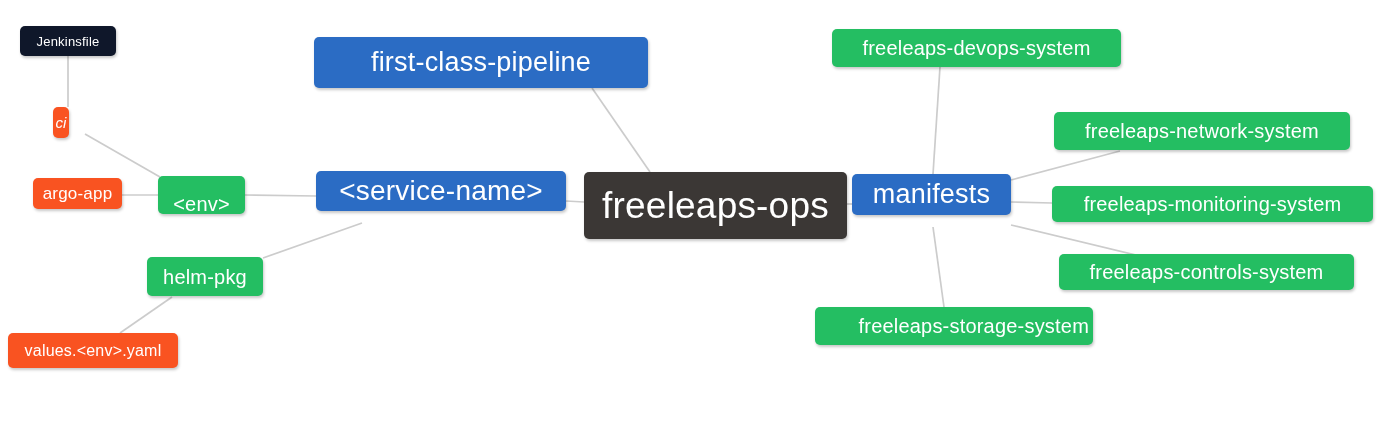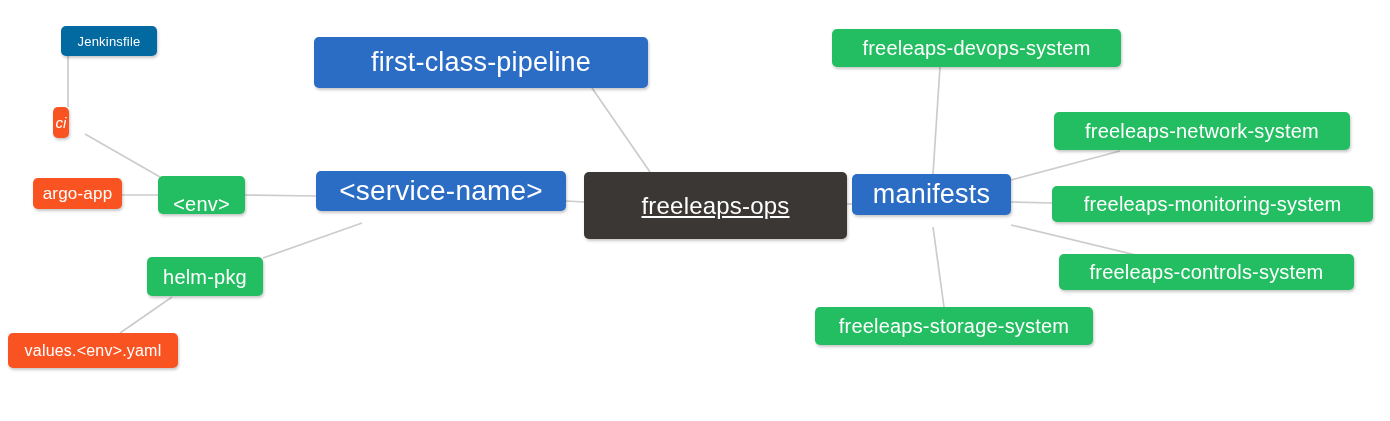--- a/index.html
+++ b/index.html
@@ -53,21 +53,21 @@
       <line x1="592" y1="88" x2="650" y2="172" stroke="#cccccc" stroke-width="1.7"></line>
       <line x1="566" y1="201" x2="584" y2="202" stroke="#cccccc" stroke-width="1.7"></line>
       <line x1="847" y1="204" x2="852" y2="204" stroke="#cccccc" stroke-width="1.7"></line>
       <line x1="933" y1="174" x2="940" y2="67" stroke="#cccccc" stroke-width="1.7"></line>
       <line x1="1011" y1="180" x2="1120" y2="151" stroke="#cccccc" stroke-width="1.7"></line>
       <line x1="1011" y1="202" x2="1052" y2="203" stroke="#cccccc" stroke-width="1.7"></line>
       <line x1="1011" y1="225" x2="1144" y2="257" stroke="#cccccc" stroke-width="1.7"></line>
       <line x1="933" y1="227" x2="944" y2="307" stroke="#cccccc" stroke-width="1.7"></line>
     </svg>
   <div id="node-layer">
-      <div class="node" style="left: 20px; top: 26px; width: 96px; height: 30px; background: #0369a1; font-size: 13px; margin-left: 41px;">
+      <div class="node" style="left: 20px; top: 26px; width: 96px; height: 30px; background: #0f172a; font-size: 13px;">
         <span>Jenkinsfile</span>
       </div>
       <div class="node" style="left: 53px; top: 107px; width: 16px; height: 31px; background: rgb(249, 83, 33); font-size: 15px; font-style: italic;">
         <span>ci</span>
       </div>
       <div class="node" style="left: 33px; top: 178px; width: 89px; height: 31px; background: rgb(249, 83, 33); font-size: 17px;">
         <span>argo-app</span>
       </div>
       <div class="node" style="left: 158px; top: 176px; width: 87px; height: 38px; background: rgb(36, 190, 98); font-size: 20px; align-items: flex-end;">
         <span>&lt;env&gt;</span>
@@ -77,35 +77,35 @@
       </div>
       <div class="node" style="left: 8px; top: 333px; width: 170px; height: 35px; background: rgb(249, 83, 33); font-size: 16px;">
         <span>values.&lt;env&gt;.yaml</span>
       </div>
       <div class="node" style="left: 314px; top: 37px; width: 334px; height: 51px; background: rgb(43, 108, 196); font-size: 27px;">
         <span>first-class-pipeline</span>
       </div>
       <div class="node" style="left: 316px; top: 171px; width: 250px; height: 40px; background: rgb(43, 108, 196); font-size: 28px;">
         <span>&lt;service-name&gt;</span>
       </div>
-      <div class="node" style="left: 584px; top: 172px; width: 263px; height: 67px; background: rgb(59, 55, 53); font-size: 24px; text-decoration: underline;">
+      <div class="node" style="left: 584px; top: 172px; width: 263px; height: 67px; background: rgb(59, 55, 53); font-size: 37px;">
         <span>freeleaps-ops</span>
       </div>
       <div class="node" style="left: 852px; top: 174px; width: 159px; height: 41px; background: rgb(43, 108, 196); font-size: 27px;">
         <span>manifests</span>
       </div>
       <div class="node" style="left: 832px; top: 29px; width: 289px; height: 38px; background: rgb(36, 190, 98); font-size: 20px;">
         <span>freeleaps-devops-system</span>
       </div>
       <div class="node" style="left: 1054px; top: 112px; width: 296px; height: 38px; background: rgb(36, 190, 98); font-size: 20px;">
         <span>freeleaps-network-system</span>
       </div>
       <div class="node" style="left: 1052px; top: 186px; width: 321px; height: 36px; background: rgb(36, 190, 98); font-size: 20px;">
         <span>freeleaps-monitoring-system</span>
       </div>
       <div class="node" style="left: 1059px; top: 254px; width: 295px; height: 36px; background: rgb(36, 190, 98); font-size: 20px;">
         <span>freeleaps-controls-system</span>
       </div>
-      <div class="node" style="left: 815px; top: 307px; width: 278px; height: 38px; background: rgb(36, 190, 98); font-size: 20px;">
+      <div class="node" style="left: 815px; top: 307px; width: 278px; height: 38px; background: rgb(36, 190, 98); font-size: 20px; justify-content: flex-end;">
         <span>freeleaps-storage-system</span>
       </div>
     </div>
 </div>
 
 </body></html>

